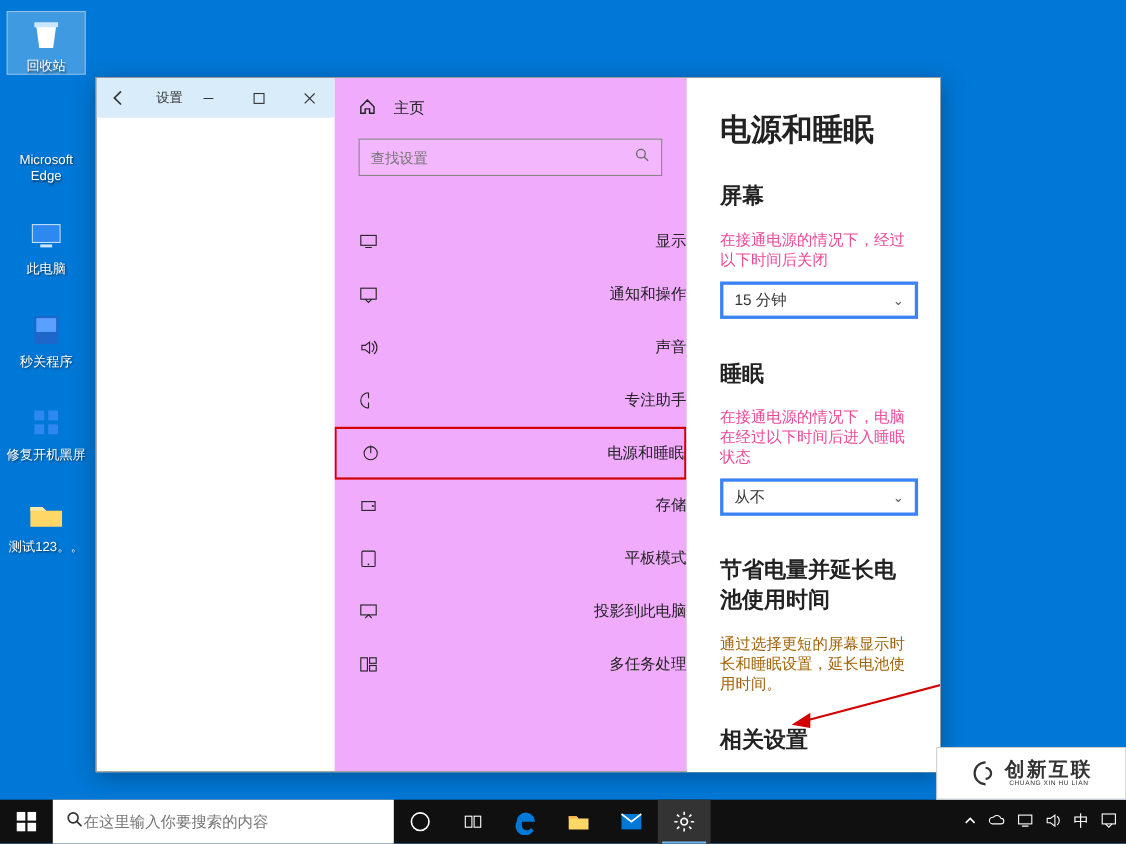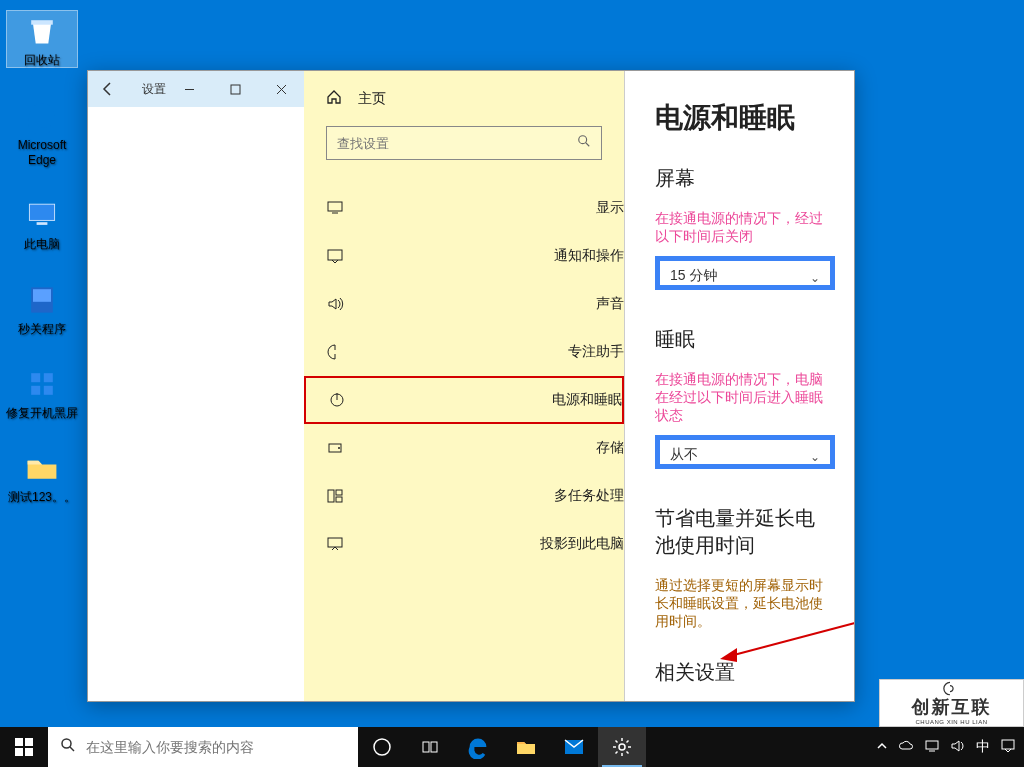--- a/index.html
+++ b/index.html
@@ -3,67 +3,67 @@
 <meta charset="utf-8">
 <style>
 * { margin: 0; padding: 0; box-sizing: border-box; font-family: "Microsoft YaHei", "Segoe UI", sans-serif; }
 body { width: 1024px; height: 767px; background: #0078d7; position: relative; overflow: hidden; }
 
 
 .desktop-icons { position: absolute; top: 10px; left: 6px; width: 76px; display: flex; flex-direction: column; gap: 28px; }
 .desktop-icon { width: 72px; display: flex; flex-direction: column; align-items: center; cursor: default; user-select: none; }
 .desktop-icon .ico { width: 44px; height: 40px; display: flex; align-items: center; justify-content: center; }
 .desktop-icon .ico svg { width: 40px; height: 36px; }
-.desktop-icon span { color: #000000; font-size: 12px; text-align: center; text-shadow: 1px 1px 2px rgba(0,0,0,.6); white-space: pre-line; line-height: 1.2; margin-top: 2px; }
+.desktop-icon span { color: #ffffff; font-size: 12px; text-align: center; text-shadow: 1px 1px 2px rgba(0,0,0,.6); white-space: pre-line; line-height: 1.2; margin-top: 2px; }
 .desktop-icon.sel { background: rgba(255,255,255,.25); border: 1px solid rgba(255,255,255,.4); }
 
 
 .settings-window { position: absolute; left: 87px; top: 70px; width: 768px; height: 632px; background: #fff; box-shadow: 0 4px 20px rgba(0,0,0,.3); display: flex; border: 1px solid #999; }
 .titlebar { height: 36px; display: flex; align-items: center; background: #d9ecf9; padding-left: 8px; }
 .titlebar .tb-left { display: flex; align-items: center; gap: 22px; }
 .titlebar .tb-btn { width: 24px; height: 24px; display:flex; align-items:center; justify-content:center; color:#333; }
 .titlebar .tb-title { font-size: 12px; color:#333; }
 .win-controls { margin-left: auto; display: flex; }
 .win-controls .wc { width: 46px; height: 36px; display:flex; align-items:center; justify-content:center; color:#333; font-size:12px; }
 
 .settings-body { flex:1; display:flex; overflow:hidden; }
-.side-pane { width: 320px; background:#fef9c3; padding: 18px 22px 0 22px; display:flex; flex-direction:column; overflow:hidden; }
+.side-pane { width: 320px; background:#f0abfc; padding: 18px 22px 0 22px; display:flex; flex-direction:column; overflow:hidden; }
 .home-row { display:flex; align-items:center; gap:16px; font-size:14px; color:#222; margin-bottom:18px; }
-.search-box { position:relative; height:34px; border:1px solid #888; background:rgba(255,255,255,.15); display:flex; align-items:center; padding:0 10px; margin-bottom:24px; }
+.search-box { position:relative; height:34px; border:1px solid #888; background:rgba(255,255,255,.15); display:flex; align-items:center; padding:0 10px; margin-bottom:36px; }
 .search-box input { border:none; background:transparent; outline:none; flex:1; font-size:13px; color:#666; }
 .search-box .sicon { color:#555; }
 .section-label { font-size:13px; font-weight:600; color:#222; margin-bottom:22px; }
 .nav-list { display:flex; flex-direction:column; gap:0; margin-left:-22px; margin-right:-22px; }
 .nav-item { height:48px; display:flex; align-items:center; gap:18px; padding-left:22px; font-size:14px; color:#222; cursor:default;justify-content:space-between; }
 .nav-item .ni-icon { width:18px; height:18px; display:flex; align-items:center; justify-content:center; }
 .nav-item.highlighted { border:2px solid #d40000; }
 .main-pane { flex:1; background:#fff; padding: 28px 30px 0 30px; overflow-y:auto; border-left: 1px solid #ccc; position: relative; }
 .main-pane h1 { font-size:28px; font-weight:600; margin-bottom:28px; color:#222; }
-.main-pane h2 { font-size:20px; font-weight:400; margin-bottom:18px; margin-top:27px; color:#222; }
+.main-pane h2 { font-size:20px; font-weight:700; margin-bottom:18px; margin-top:27px; color:#222; }
 .main-pane .desc { font-size:14px; color:#ec4899; margin-bottom:10px;font-family:Liberation Serif, serif; }
 .main-pane .tip { font-size:14px; color:#a16207; margin-bottom:28px; }
-.sel-box { width:180px; height:34px; border:5px solid #3b82f6; display:flex; align-items:flex-end; padding:0 10px; font-size:14px; color:#333; position:relative; margin-bottom:36px; }
+.sel-box { width:180px; height:34px; border:3px solid #3b82f6; display:flex; align-items:center; padding:0 10px; font-size:14px; color:#333; position:relative; margin-bottom:36px; }
 .sel-box .chev { position:absolute; right:10px; font-size:12px; color:#555; }
 .link { color:#0066cc; font-size:14px; cursor:pointer; }
 .arrow-annot { position:absolute; pointer-events:none; }
 
 
 .taskbar { position:absolute; bottom:0; left:0; width:100%; height:40px; background:#101010; display:flex; align-items:center; color:#fff; }
 .taskbar .start { width:48px; height:40px; display:flex; align-items:center; justify-content:center; }
-.taskbar .search-tb { flex: 0 0 310px; height:40px; background:#fff; display:flex; align-items:center; padding:0 12px; gap:10px; }
+.taskbar .search-tb { flex: 0 0 310px; height:40px; background:#fff; display:flex; align-items:center; padding:0 12px; }
 .taskbar .search-tb input { border:none; outline:none; font-size:14px; flex:1; color:#555; }
 .taskbar .tb-icons { display:flex; height:40px; }
 .taskbar .tb-icons .ti { width:48px; height:40px; display:flex; align-items:center; justify-content:center; position:relative; }
 .taskbar .tb-icons .ti.active { background:#333; }
 .taskbar .tb-icons .ti.active::after { content:""; position:absolute; left:4px; right:4px; bottom:0; height:2px; background:#76b9ed; }
 .taskbar .tray { margin-left:auto; display:flex; align-items:center; gap:10px; padding-right:8px; font-size:12px; }
 .taskbar .tray .ime { font-size:14px; }
 
 
-.watermark { position:absolute; right:0; bottom:40px; width:145px; height:48px; background:#fff; display:flex; align-items:center; justify-content:center; font-size:11px; color:#333; border:1px solid #ccc;flex-direction:column; }
+.watermark { position:absolute; right:0; bottom:40px; width:173px; height:48px; background:#fff; display:flex; align-items:center; justify-content:center; font-size:11px; color:#333; border:1px solid #ccc; }
 .watermark .big { font-size:18px; font-weight:bold; letter-spacing:2px; }
 .watermark .col { display:flex; flex-direction:column; align-items:center; line-height:1.2; }
 .watermark svg { margin-right:4px; }
 </style>
 </head>
 <body>
 
 <div class="desktop-icons">
   <div class="desktop-icon sel">
     <div class="ico">
@@ -217,35 +217,44 @@
               <svg width="18" height="18" viewBox="0 0 18 18">
                 <rect x="3" y="5" width="12" height="8" fill="none" stroke="#222"></rect>
                 <circle cx="13" cy="9" r="1" fill="#222"></circle>
               </svg>
             </span>
             <span>存储</span>
           </div>
         <div class="nav-item">
             <span class="ni-icon">
               <svg width="18" height="18" viewBox="0 0 18 18">
+                <rect x="3" y="2" width="12" height="14" rx="1" fill="none" stroke="#222"></rect>
+                <circle cx="9" cy="14" r="0.8" fill="#222"></circle>
+              </svg>
+            </span>
+            <span>平板模式</span>
+          </div>
+        <div class="nav-item">
+            <span class="ni-icon">
+              <svg width="18" height="18" viewBox="0 0 18 18">
+                <rect x="2" y="3" width="14" height="9" fill="none" stroke="#222"></rect>
+                <path d="M6 15 l3-3 3 3" fill="none" stroke="#222"></path>
+              </svg>
+            </span>
+            <span>投影到此电脑</span>
+          </div>
+        <div class="nav-item">
+            <span class="ni-icon">
+              <svg width="18" height="18" viewBox="0 0 18 18">
                 <rect x="2" y="3" width="6" height="12" fill="none" stroke="#222"></rect>
                 <rect x="10" y="3" width="6" height="5" fill="none" stroke="#222"></rect>
                 <rect x="10" y="10" width="6" height="5" fill="none" stroke="#222"></rect>
               </svg>
             </span>
             <span>多任务处理</span>
-          </div>
-        <div class="nav-item">
-            <span class="ni-icon">
-              <svg width="18" height="18" viewBox="0 0 18 18">
-                <rect x="2" y="3" width="14" height="9" fill="none" stroke="#222"></rect>
-                <path d="M6 15 l3-3 3 3" fill="none" stroke="#222"></path>
-              </svg>
-            </span>
-            <span>投影到此电脑</span>
           </div>
       </div>
     </div>
 
     <div class="main-pane">
       <h1>电源和睡眠</h1>
 
       <h2>屏幕</h2>
       <div class="desc">在接通电源的情况下，经过以下时间后关闭</div>
       <div class="sel-box">

